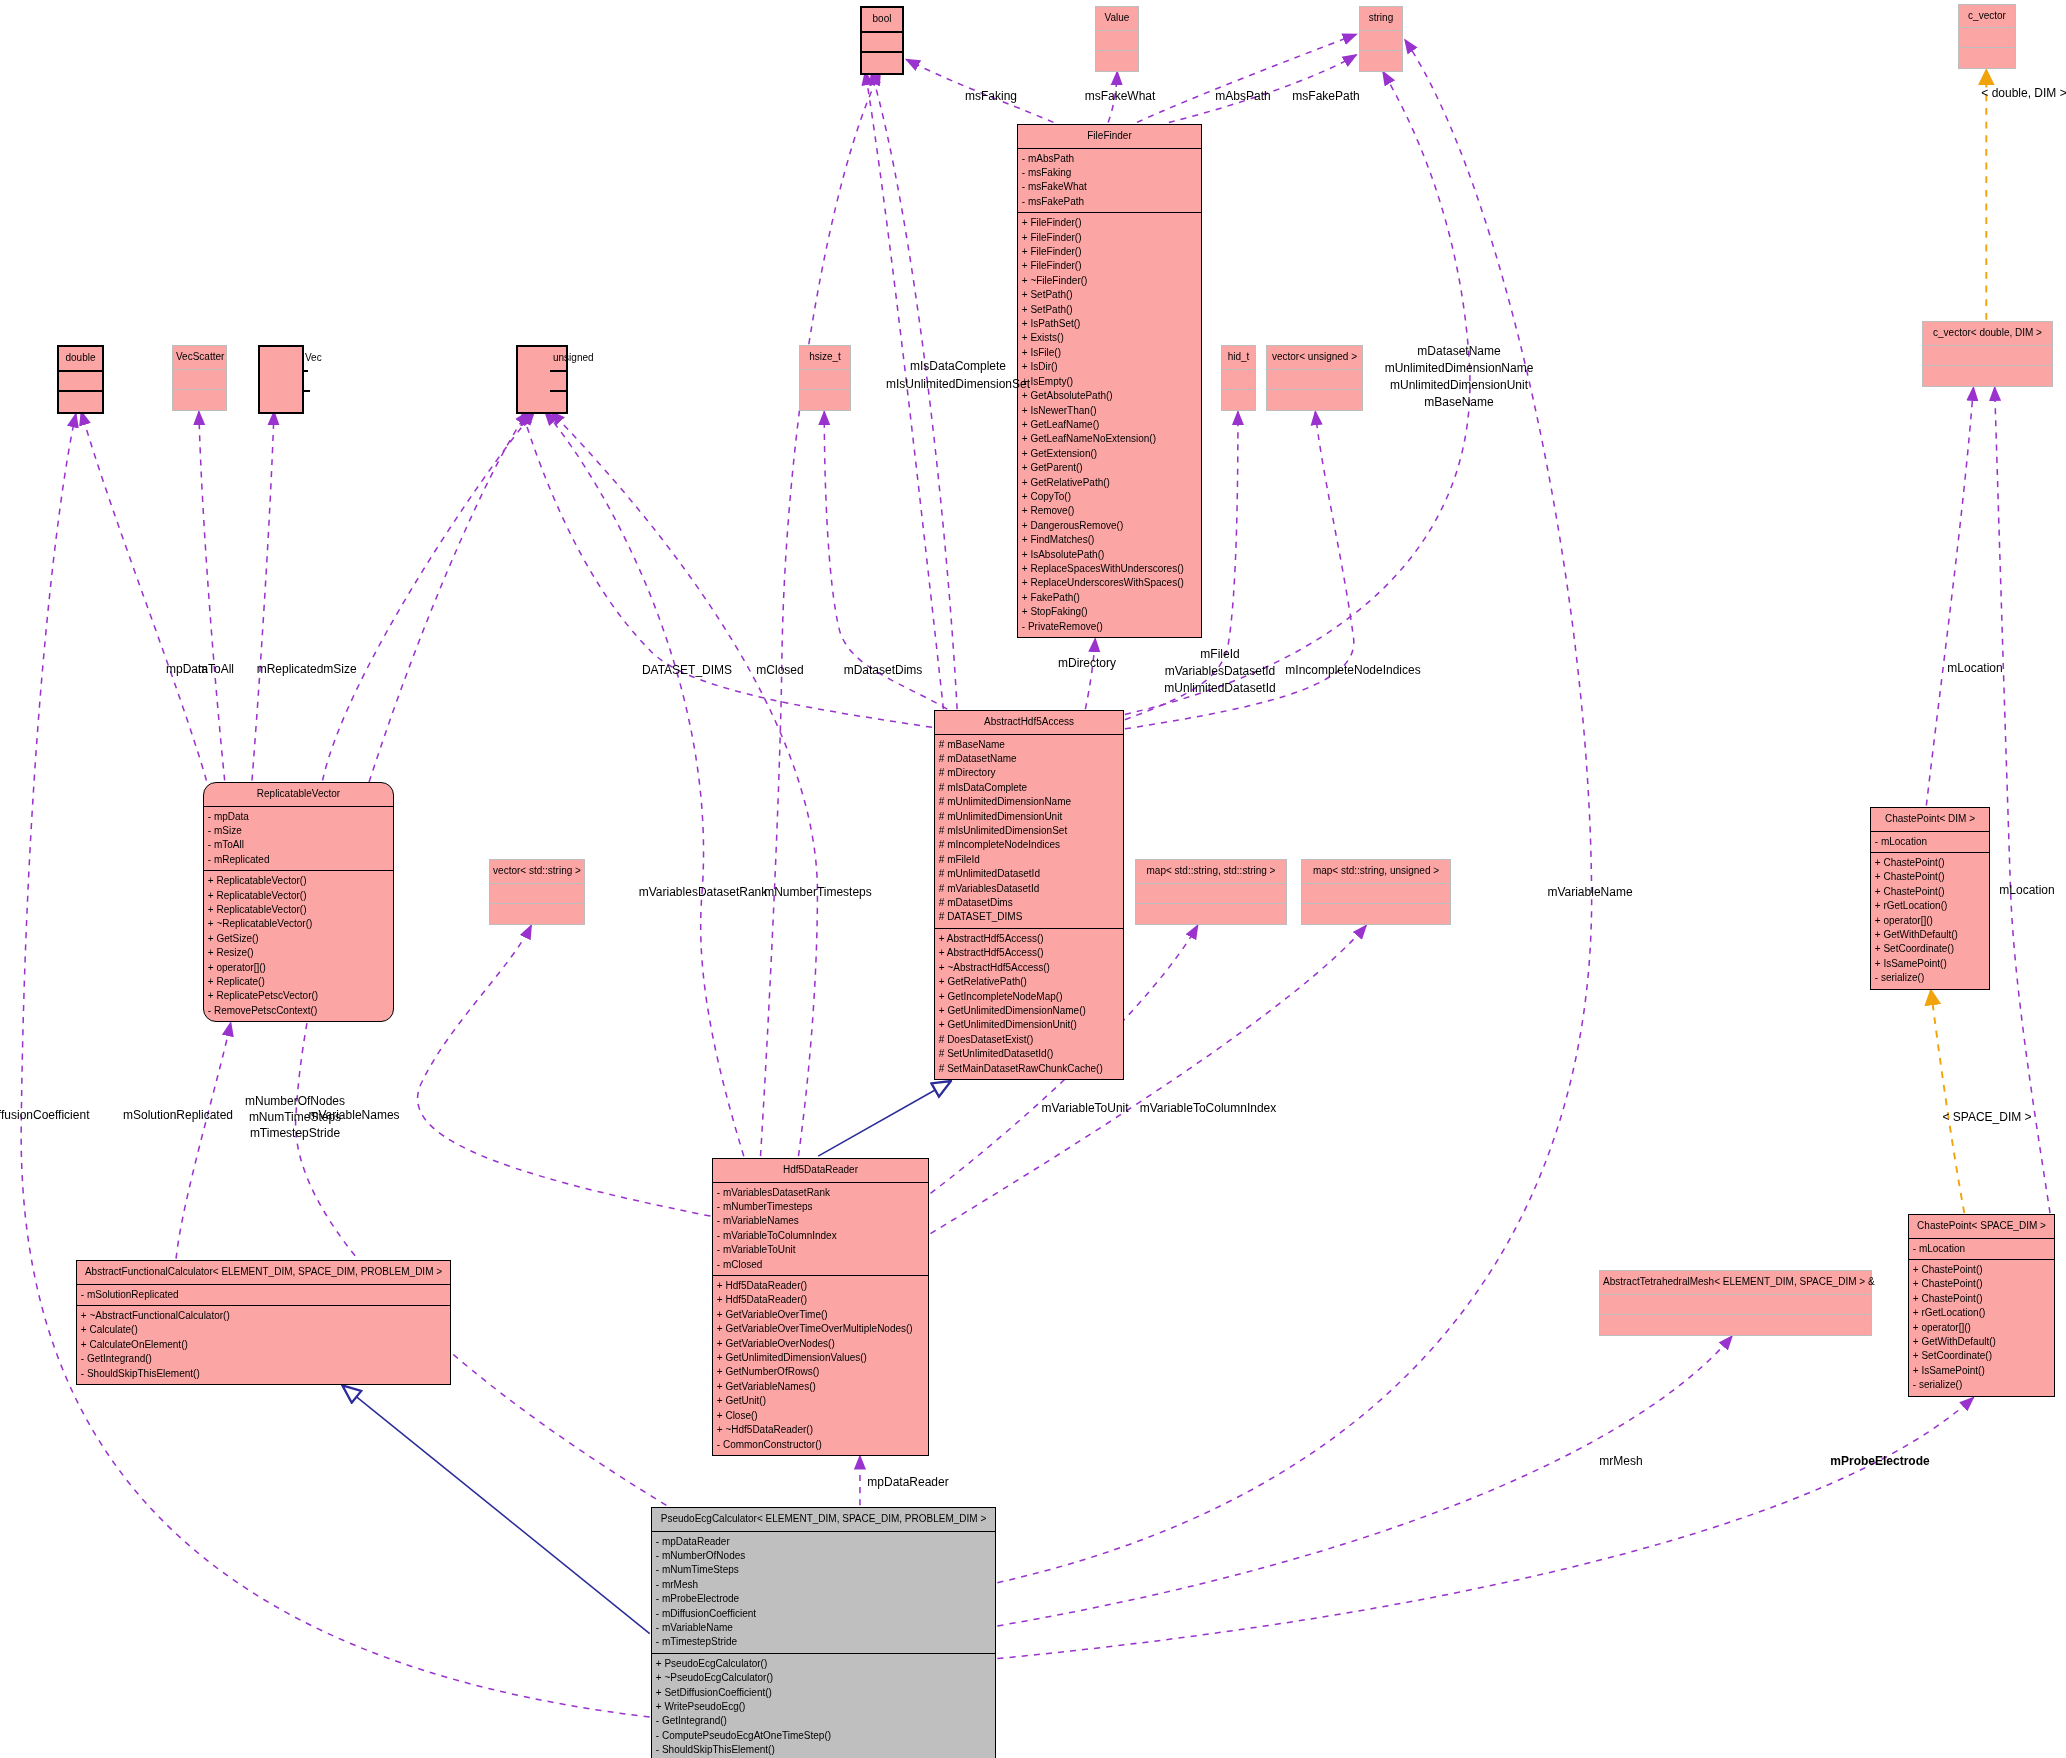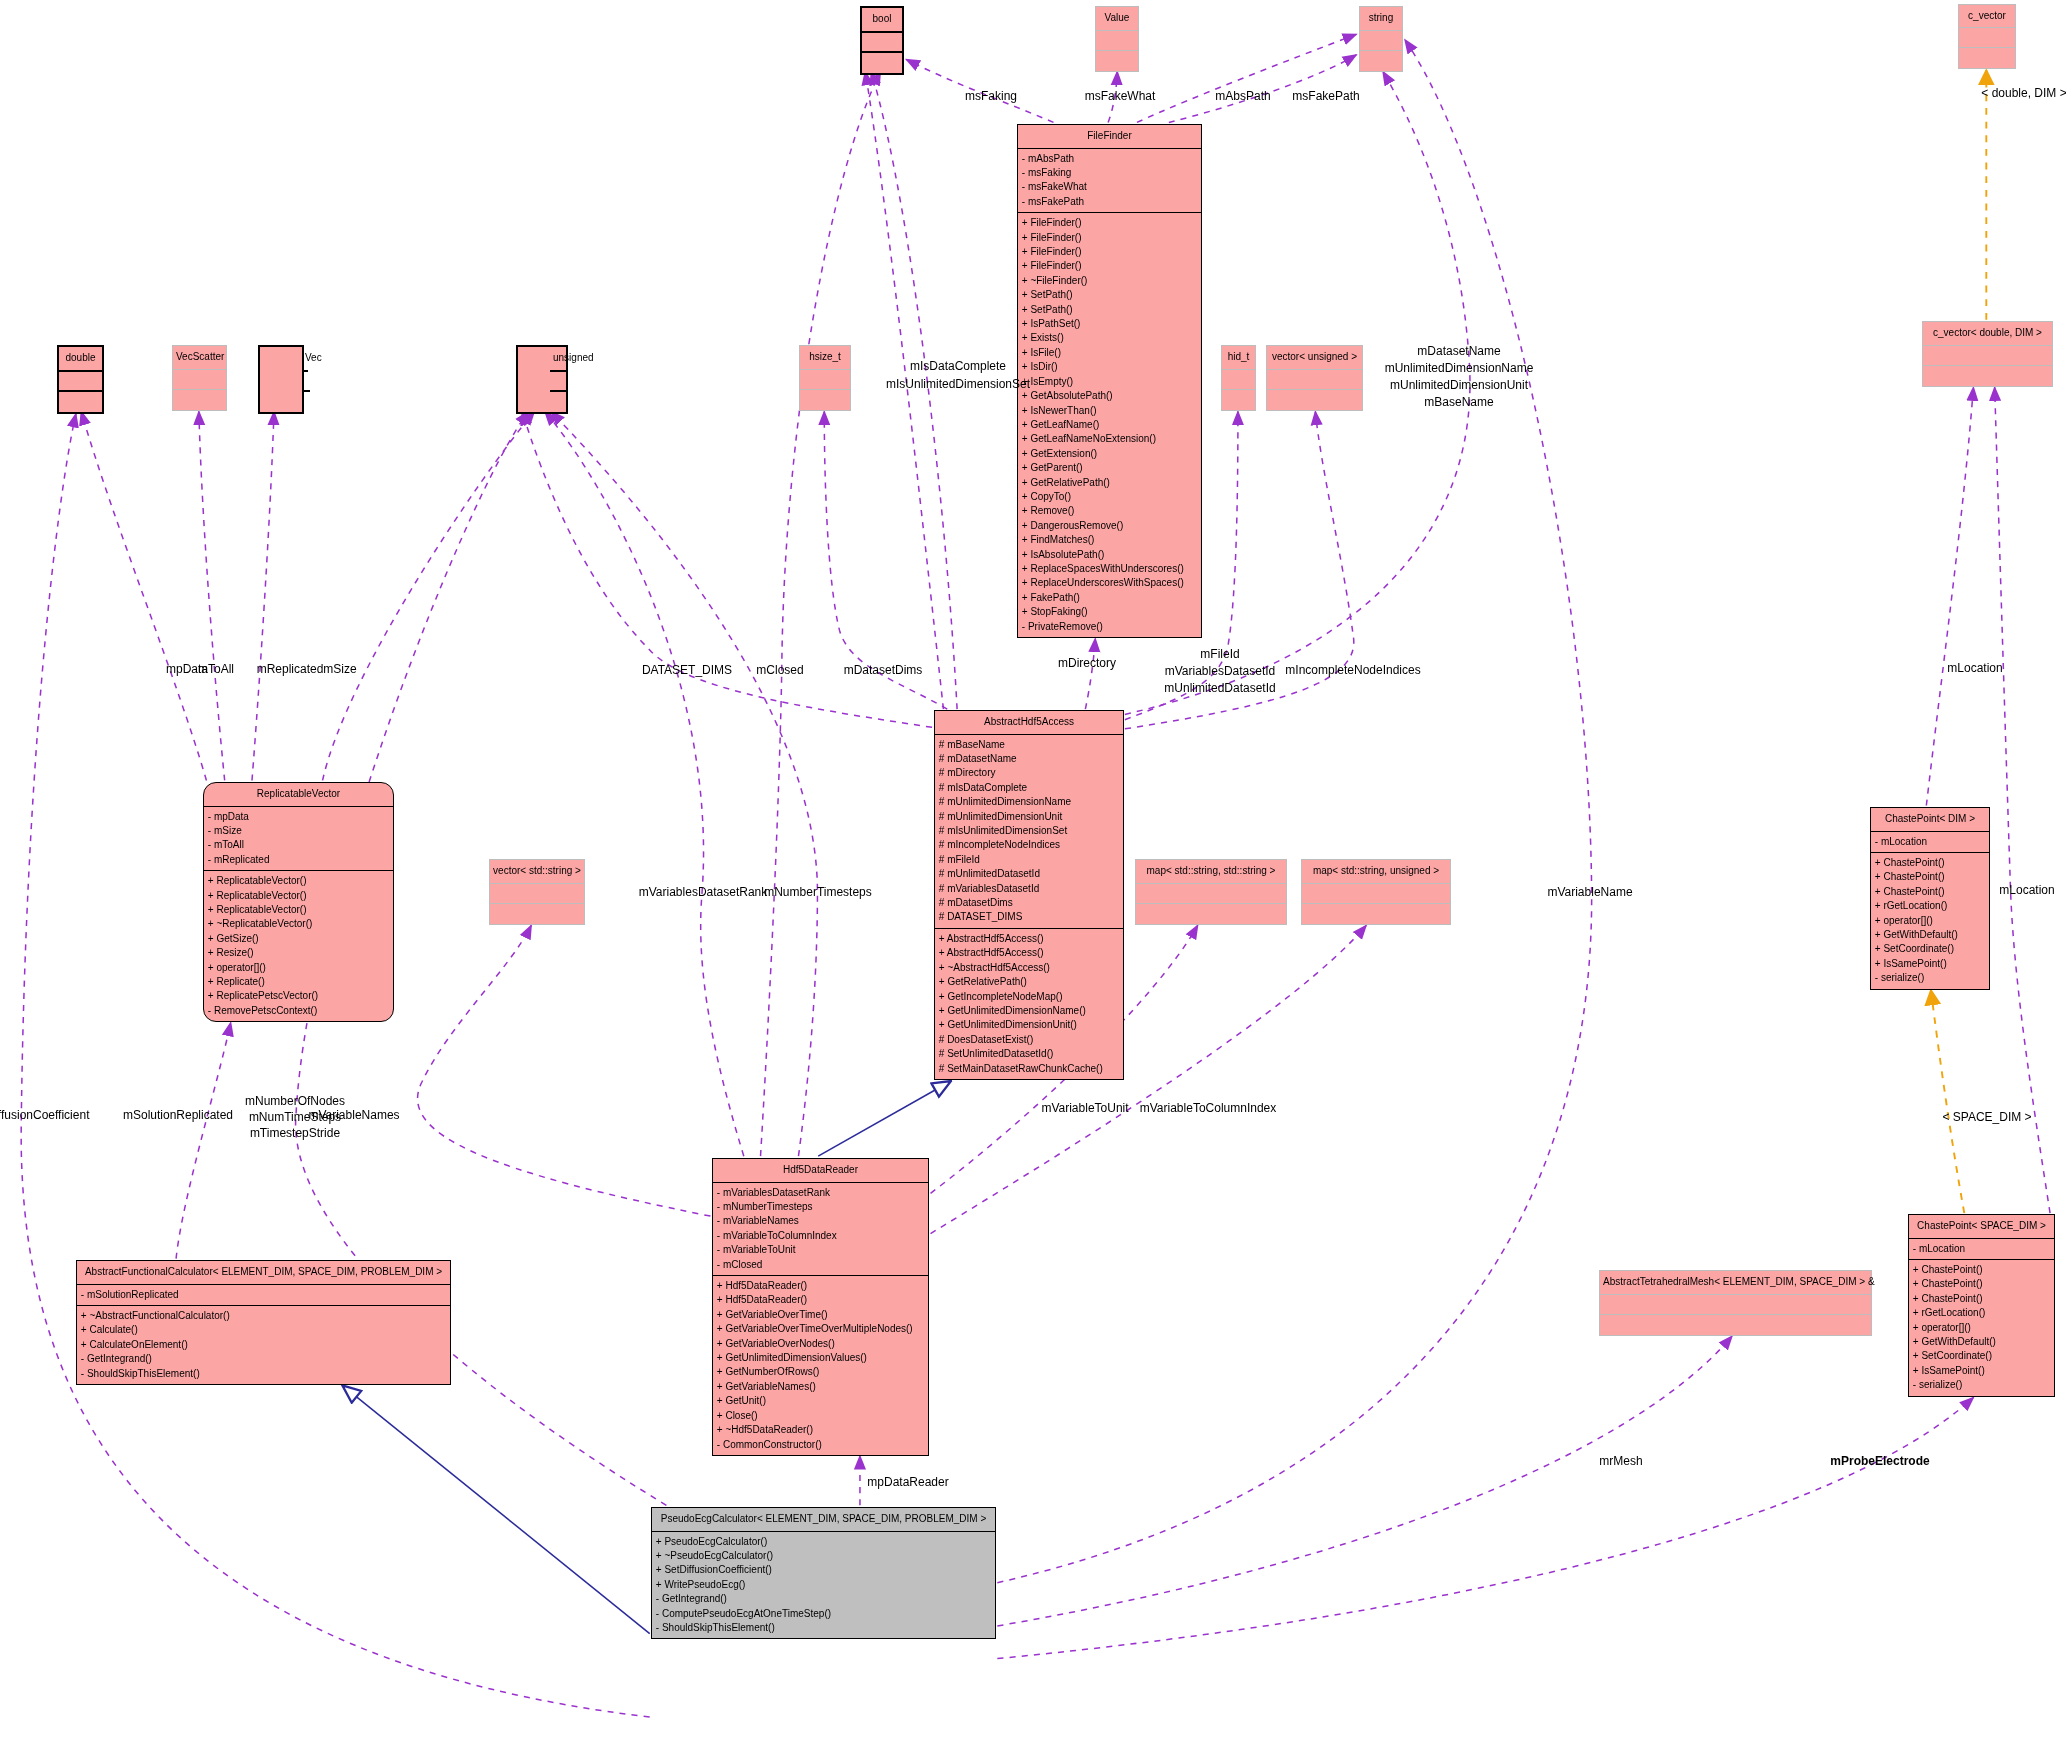--- a/index.html
+++ b/index.html
@@ -357,20 +357,30 @@
           <div class="m">+ rGetLocation()</div>
           <div class="m">+ operator[]()</div>
           <div class="m">+ GetWithDefault()</div>
           <div class="m">+ SetCoordinate()</div>
           <div class="m">+ IsSamePoint()</div>
           <div class="m">- serialize()</div>
         </div>
   </div>
       <div class="uml-class v-highlight" style="left: 651px; top: 1507px; width: 345px;">
     <div class="uml-title">PseudoEcgCalculator&lt; ELEMENT_DIM, SPACE_DIM, PROBLEM_DIM &gt;</div>
+    <div class="uml-sec attrs">
+          <div class="m">- mpDataReader</div>
+          <div class="m">- mNumberOfNodes</div>
+          <div class="m">- mNumTimeSteps</div>
+          <div class="m">- mrMesh</div>
+          <div class="m">- mProbeElectrode</div>
+          <div class="m">- mDiffusionCoefficient</div>
+          <div class="m">- mVariableName</div>
+          <div class="m">- mTimestepStride</div>
+        </div>
     <div class="uml-sec methods">
           <div class="m">+ PseudoEcgCalculator()</div>
           <div class="m">+ ~PseudoEcgCalculator()</div>
           <div class="m">+ SetDiffusionCoefficient()</div>
           <div class="m">+ WritePseudoEcg()</div>
           <div class="m">- GetIntegrand()</div>
           <div class="m">- ComputePseudoEcgAtOneTimeStep()</div>
           <div class="m">- ShouldSkipThisElement()</div>
         </div>
   </div>

